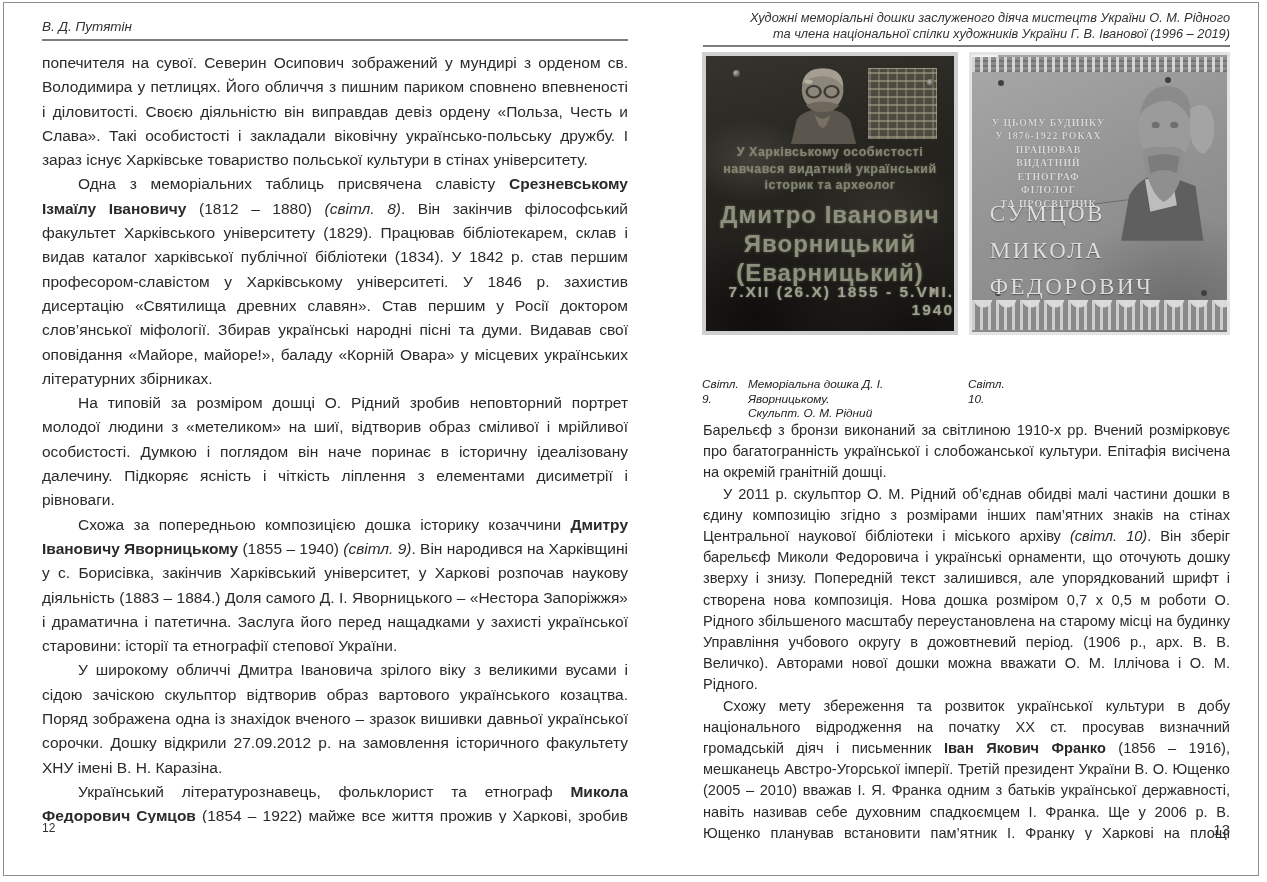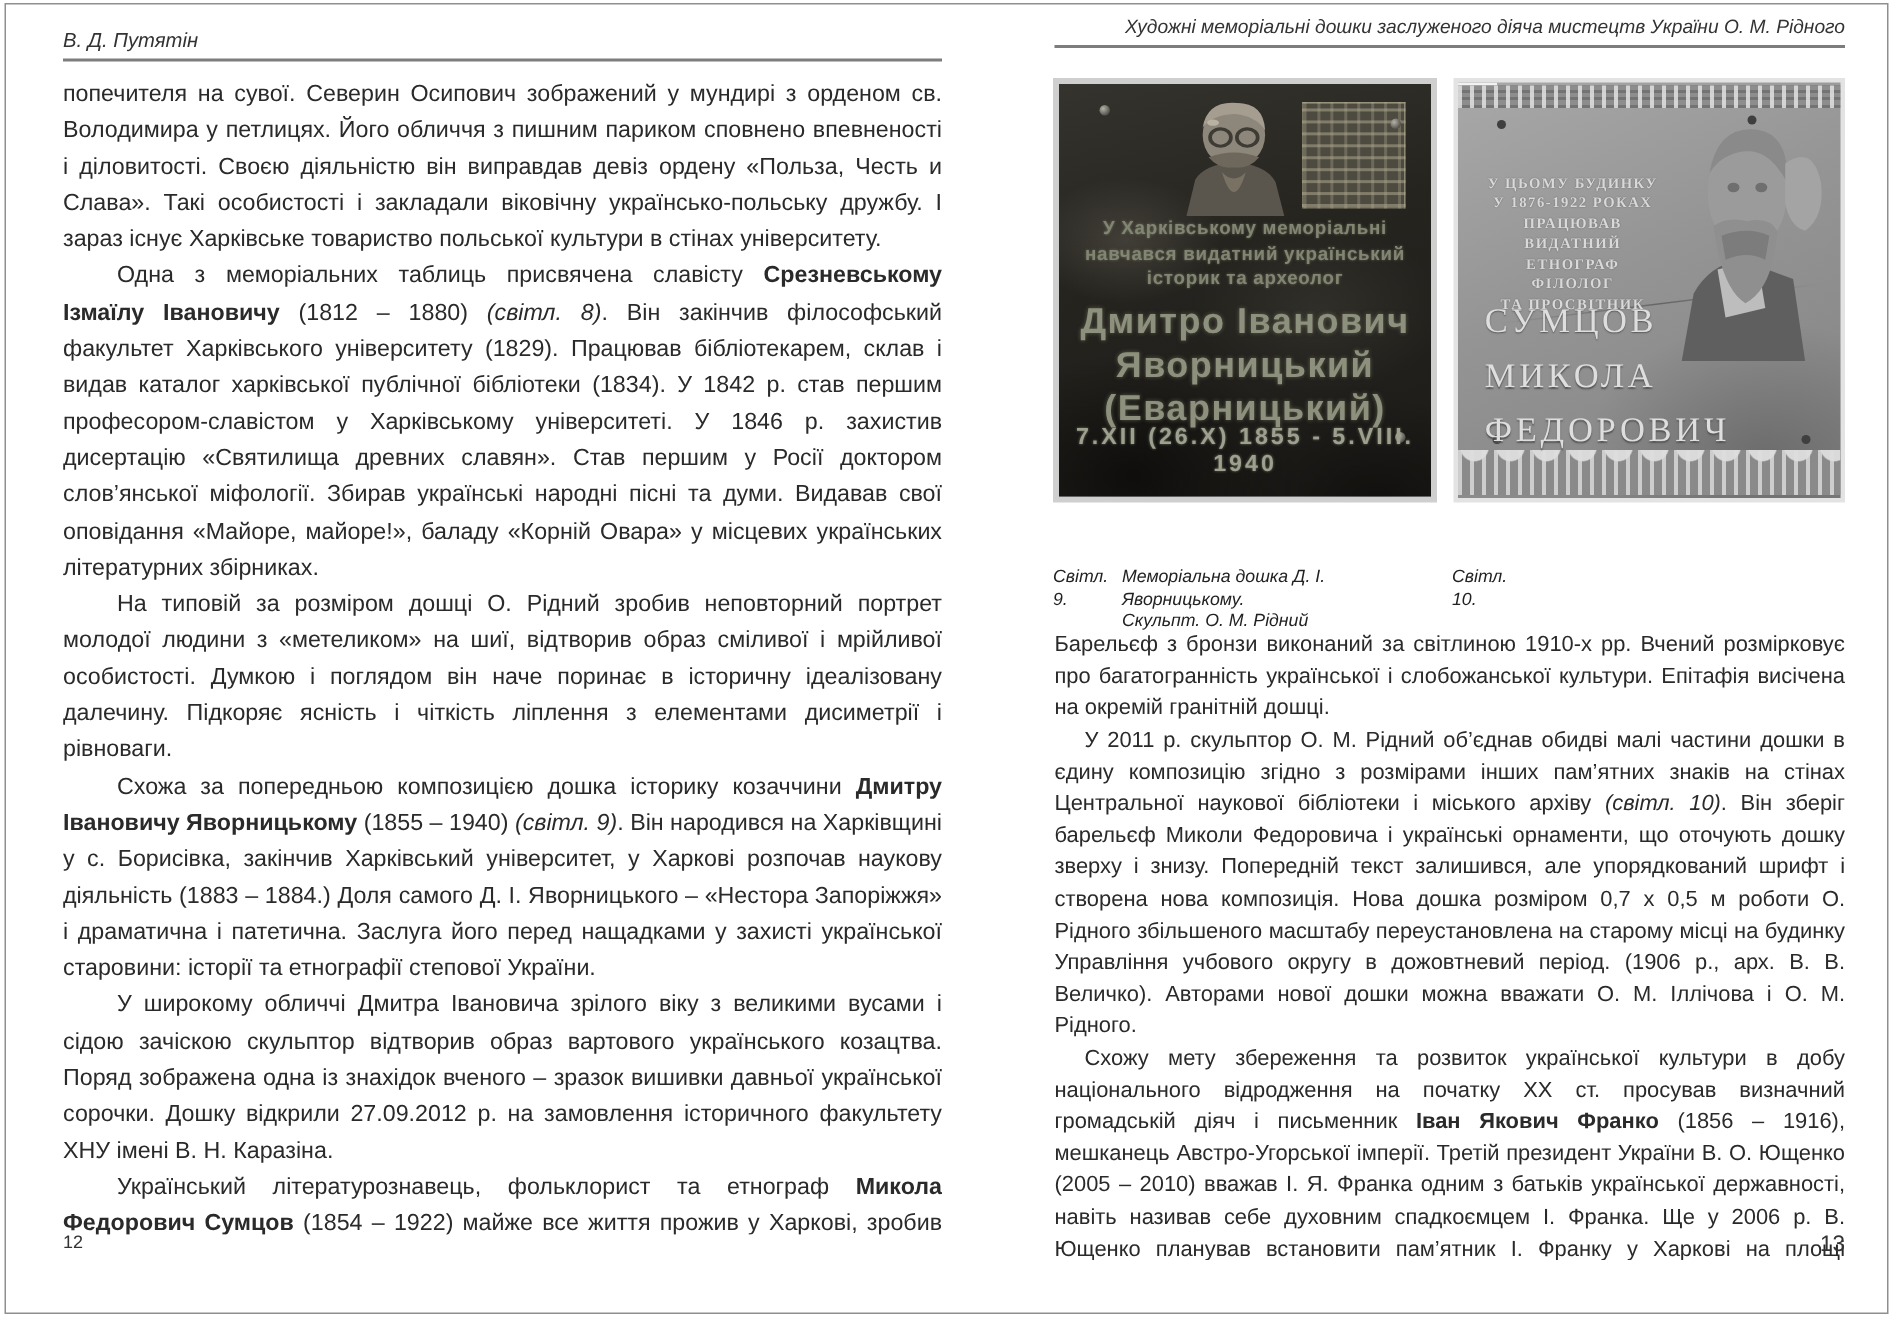--- a/index.html
+++ b/index.html
@@ -53,21 +53,21 @@
         #4d4a40;
       border:1px solid rgba(195,188,158,.35);}
   .plq1-pin{position:absolute;width:7px;height:7px;border-radius:50%;
       background:radial-gradient(circle at 35% 35%, #b5b2a8, #55534c 70%);}
   .plq1-text{position:absolute;left:0;top:32%;width:100%;text-align:center;
       color:#828572;font-weight:bold;}
   .plq1-small{font-size:12.5px;line-height:16.5px;letter-spacing:.5px;
       text-shadow:0 0 2px rgba(150,155,125,.55);}
   .plq1-name{font-size:24px;line-height:29px;letter-spacing:1px;color:#8d907c;
       text-shadow:0 0 3px rgba(150,155,125,.5);}
-  .plq1-dates{position:absolute;left:0;bottom:4.5%;width:100%;text-align:center;
+  .plq1-dates{position:absolute;left:0;bottom:4.5%;width:100%;text-align:right;
       font-weight:bold;font-size:15.5px;letter-spacing:2px;color:#9da08e;
       text-shadow:0 0 2px rgba(170,175,145,.6);}
 
   
   .plaque2{position:relative;width:100%;height:100%;overflow:hidden;
       background:
         radial-gradient(160px 120px at 80% 90%, rgba(60,60,60,.35), transparent 75%),
         linear-gradient(155deg,#a8a8a8 0%,#949494 45%,#828282 100%);}
   .plq2-band-top{position:absolute;left:0;top:2px;width:100%;height:15px;
       background:
@@ -116,20 +116,21 @@
     <p class="para"><span>На типовій за розміром дошці О. Рідний зробив неповторний портрет молодої людини з «метеликом» на шиї, відтворив образ сміливої і мрійливої особистості. Думкою і поглядом він наче поринає в історичну ідеалізовану далечину. Підкоряє ясність і чіткість ліплення з елементами дисиметрії і рівноваги.</span></p>
     <p class="para"><span>Схожа за попередньою композицією дошка історику козаччини </span><span class="b">Дмитру Івановичу Яворницькому</span><span> (1855 – 1940) </span><span class="i">(світл. 9)</span><span>. Він народився на Харківщині у с. Борисівка, закінчив Харківський університет, у Харкові розпочав наукову діяльність (1883 – 1884.) Доля самого Д. І. Яворницького – «Нестора Запоріжжя» і драматична і патетична. Заслуга його перед нащадками у захисті української старовини: історії та етнографії степової України.</span></p>
     <p class="para"><span>У широкому обличчі Дмитра Івановича зрілого віку з великими вусами і сідою зачіскою скульптор відтворив образ вартового українського козацтва. Поряд зображена одна із знахідок вченого – зразок вишивки давньої української сорочки. Дошку відкрили 27.09.2012 р. на замовлення історичного факультету ХНУ імені В. Н. Каразіна.</span></p>
     <p class="para"><span>Український літературознавець, фольклорист та етнограф </span><span class="b">Микола Федорович Сумцов</span><span> (1854 – 1922) майже все життя прожив у Харкові, зробив більше 800 досліджень. Як громадський діяч початку Х ст. був одним з ініціаторів відкриття Української Академії наук (1919), завідував музеями мистецтв та етнографії при Харківському університеті (1885 – 1886, 1905), історичним музеєм (1920), очолював Харківське історико-філологічне товариство (1880 – 1919), зробив багато суспільно-корисних справ, які збереглись і в ХХІ ст.</span></p>
   </div>
 
 <div class="lp-num">12</div>
 
 <div class="rp-header">
   <div>Художні меморіальні дошки заслуженого діяча мистецтв України О. М. Рідного</div>
+  <div>та члена національної спілки художників України Г. В. Іванової (1996 – 2019)</div>
 </div>
 
 <div class="figs">
 
   <div class="photo photo1">
     <div class="plaque1">
 
       <svg style="position:absolute;left:27%;top:2%;width:40%;height:30%;" viewBox="0 0 100 100" preserveAspectRatio="none">
         <path d="M18 100 L24 70 Q30 58 50 56 Q72 58 78 72 L84 100 Z" fill="#5a564d"></path>
         <ellipse cx="50" cy="34" rx="21" ry="26" fill="#8d867a"></ellipse>
@@ -141,21 +142,21 @@
         <ellipse cx="36" cy="24" rx="4" ry="2.5" fill="#c4bcab" opacity="0.8"></ellipse>
       </svg>
 
       <div class="plq1-orn"></div>
 
       <div class="plq1-pin" style="left:11%;top:5%;"></div>
       <div class="plq1-pin" style="right:8%;top:8.5%;"></div>
       <div class="plq1-pin" style="right:7%;bottom:13%;"></div>
 
       <div class="plq1-text">
-        <div class="plq1-small">У Харківському меморіальні</div>
+        <div class="plq1-small">У Харківському особистості</div>
         <div class="plq1-small">навчався видатний український</div>
         <div class="plq1-small">історик та археолог</div>
         <div class="plq1-name" style="margin-top:6px;">Дмитро Іванович</div>
         <div class="plq1-name">Яворницький</div>
         <div class="plq1-name">(Еварницький)</div>
       </div>
       <div class="plq1-dates">7.XII (26.X) 1855 - 5.VIII. 1940</div>
     </div>
   </div>
 

